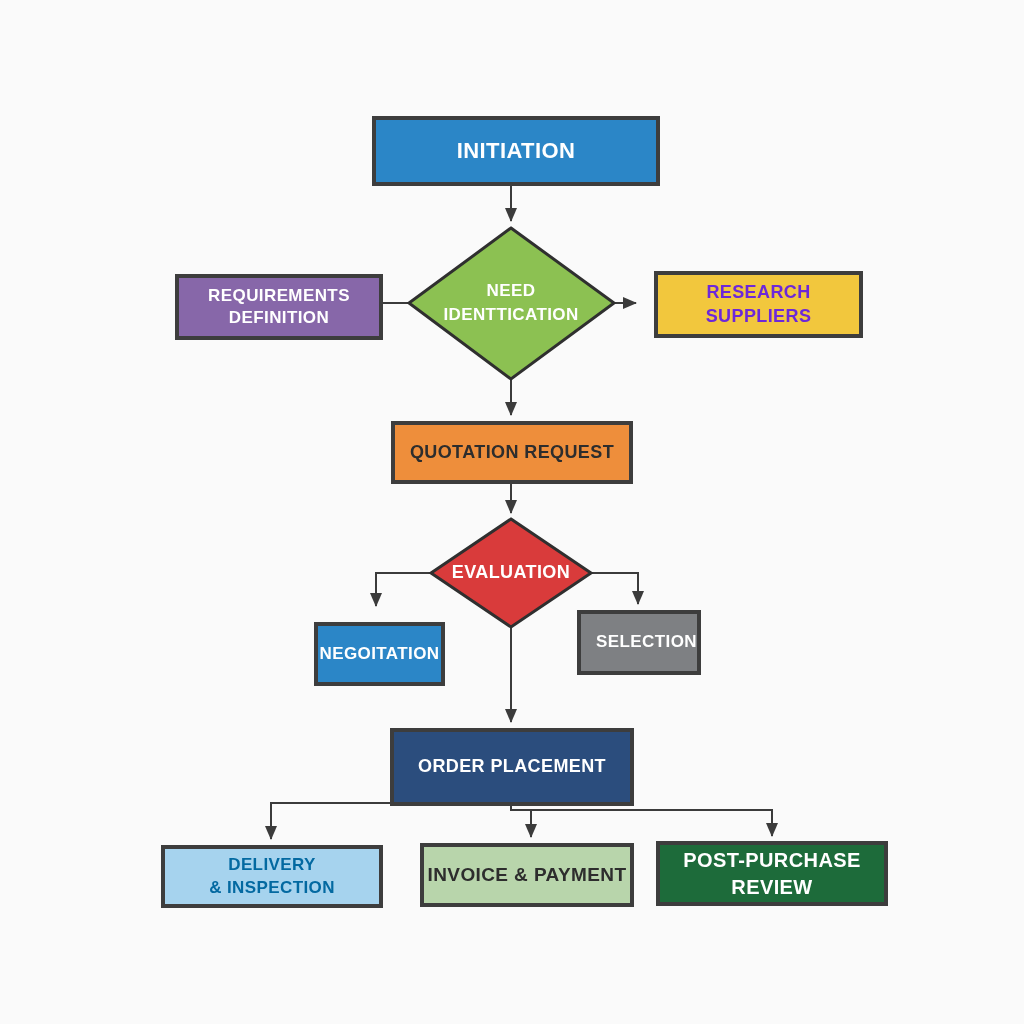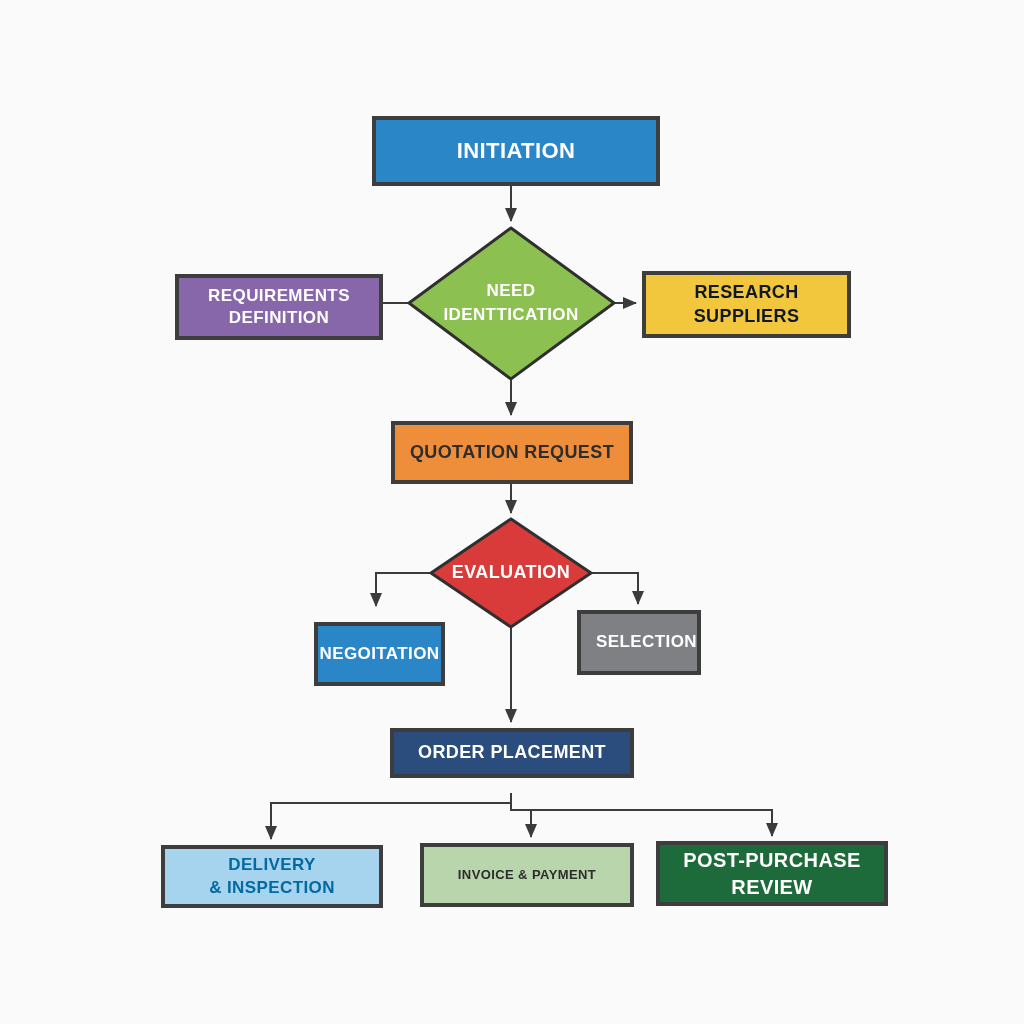--- a/index.html
+++ b/index.html
@@ -49,23 +49,23 @@
     line-height: 1.4;
     white-space: nowrap;
   }
   
   #n-initiation   { left: 372px; top: 116px; width: 288px; height: 70px; font-size: 22px; }
   #n-requirements { left: 175px; top: 274px; width: 208px; height: 66px; font-size: 17px; }
   #n-research     { left: 642px; top: 271px; width: 209px; height: 67px; font-size: 18px; }
   #n-quotation    { left: 391px; top: 421px; width: 242px; height: 63px; font-size: 18px; }
   #n-negoitation  { left: 314px; top: 612px; width: 131px; height: 64px; font-size: 17px; margin-top: 10px; }
   #n-selection    { left: 577px; top: 610px; width: 124px; height: 65px; font-size: 17px; align-items: flex-end; }
-  #n-order        { left: 390px; top: 728px; width: 244px; height: 50px; font-size: 18px; }
+  #n-order        { left: 390px; top: 728px; width: 244px; height: 78px; font-size: 18px; }
   #n-delivery     { left: 161px; top: 845px; width: 222px; height: 63px; font-size: 17px; }
-  #n-invoice      { left: 420px; top: 843px; width: 214px; height: 64px; font-size: 13px; }
+  #n-invoice      { left: 420px; top: 843px; width: 214px; height: 64px; font-size: 19px; }
   #n-post         { left: 656px; top: 841px; width: 232px; height: 65px; font-size: 20px; }
   #dl-need { left: 511px; top: 303px; font-size: 17px; }
   #dl-eval { left: 511px; top: 573px; font-size: 18px; }
 </style>
 </head>
 <body>
 
 <div class="canvas" style="background-color: rgb(250, 250, 250);">
 
   <svg class="wires" viewBox="0 0 1024 1024">
@@ -93,21 +93,21 @@
 
   <div class="node" id="n-initiation" style="background-color: rgb(43, 134, 199); color: rgb(255, 255, 255); border-color: rgb(61, 61, 61);">
     <span>INITIATION</span>
   </div>
 
   <div class="node" id="n-requirements" style="background-color: rgb(135, 103, 169); color: rgb(255, 255, 255); border-color: rgb(61, 61, 61);">
     <span>REQUIREMENTS</span>
     <span>DEFINITION</span>
   </div>
 
-  <div class="node" id="n-research" style="background-color: rgb(242, 199, 61); color: #0f172a; border-color: rgb(61, 61, 61);">
+  <div class="node" id="n-research" style="background-color: rgb(242, 199, 61); color: #6d28d9; border-color: rgb(61, 61, 61); margin-left: 12px;">
     <span>RESEARCH SUPPLIERS</span>
   </div>
 
   <div class="node" id="n-quotation" style="background-color: rgb(238, 142, 59); color: rgb(45, 45, 45); border-color: rgb(61, 61, 61);">
     <span>QUOTATION REQUEST</span>
   </div>
 
   <div class="node" id="n-negoitation" style="background-color: rgb(43, 134, 199); color: rgb(255, 255, 255); border-color: rgb(61, 61, 61);">
     <span>NEGOITATION</span>
   </div>

